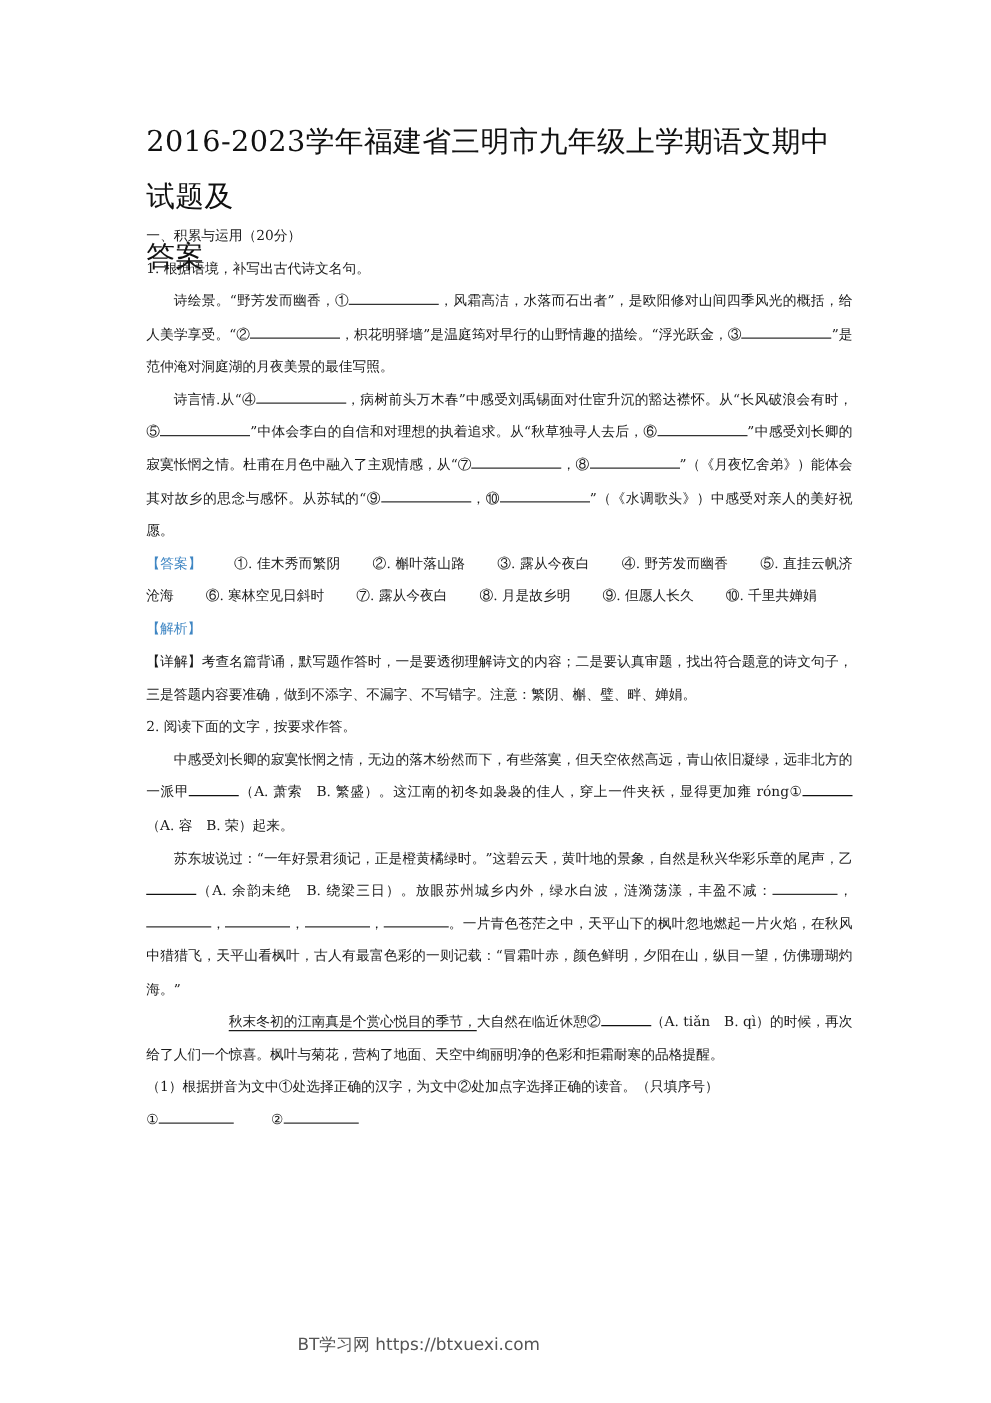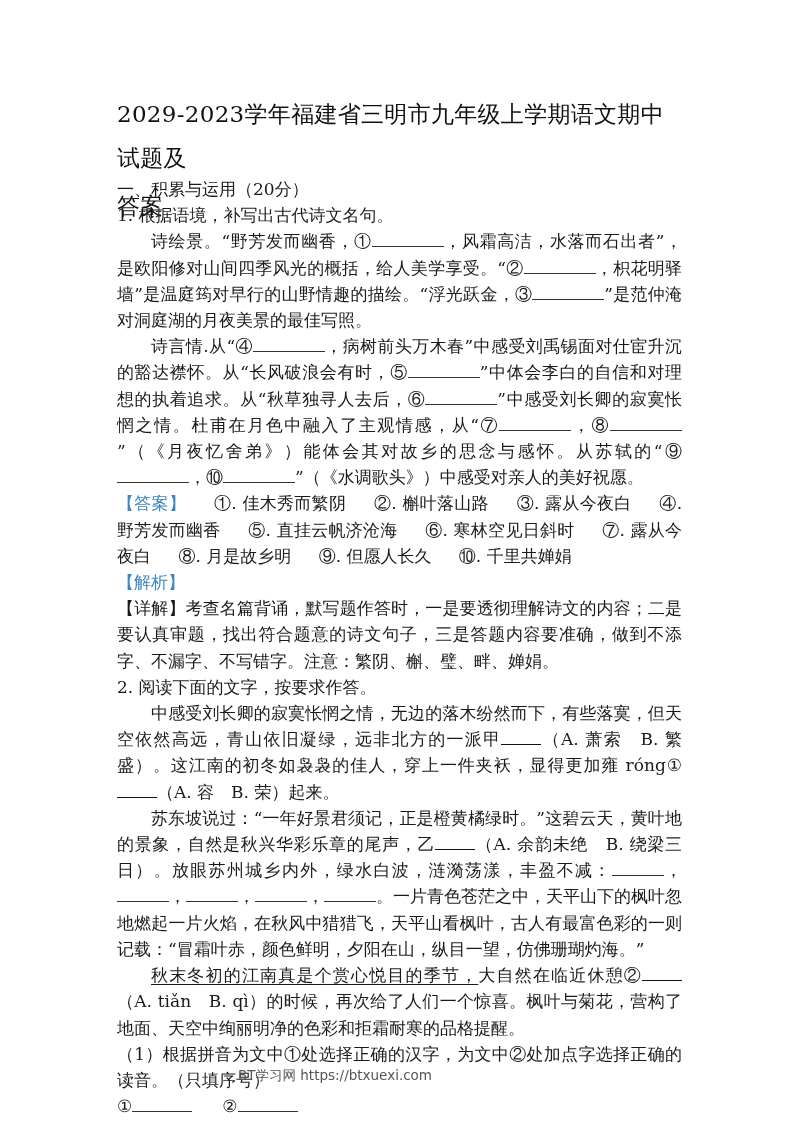--- a/index.html
+++ b/index.html
@@ -11,46 +11,46 @@
     .page { position: absolute; left: 0; top: 0; width: 793px; height: 1122px; }
     .title {
       position: absolute; left: 117px; width: 570px;
       font-size: 23px; line-height: 44px; font-weight: normal;
       letter-spacing: 0.3px; color: #111;
     }
     .title .l1 { display: block; }
     .title .l2 { display: block; margin-top: 4px; }
     .content {
       position: absolute; left: 117px; top: 176px; width: 565px;
-      font-size: 17px; line-height: 26.2px;
+      font-size: 11px; line-height: 26.2px;
     }
     .p { margin: 0; text-align: justify; }
     .indent { text-indent: 2em; }
     .blank { display: inline-block; border-bottom: 1px solid #333; vertical-align: baseline; height: 1px; }
     .blank.w70 { width: 72px; }
     .blank.w40 { width: 40px; border-bottom: 1.6px solid #111; }
     .blank.w55 { width: 52px; }
     .blank.w62 { width: 60px; }
     .tag { color: #3f86c3; margin-top: 32px; }
-    .under { text-decoration: underline; text-underline-offset: 3px; }
+    .under { text-decoration: underline; text-underline-offset: 3px; margin-left: 44px; }
     .ans-item { margin-right: 0; }
     .footer {
       position: absolute; left: 0; top: 1067px; width: 670px; text-align: center;
       font-family: "DejaVu Sans", "Liberation Sans", sans-serif;
       font-size: 13.5px; color: #555;
     }
     .gap { display: inline-block; width: 22px; }
   </style>
 </head>
 <body>
 
 <div class="page">
 
   <h1 class="title" style="top:92px; margin:0;">
-    <span class="l1">2029-2023学年福建省三明市九年级上学期语文期中试题及</span>
+    <span class="l1">2016-2023学年福建省三明市九年级上学期语文期中试题及</span>
     <span class="l2">答案</span>
   </h1>
 
   <div class="content">
 
     <p class="p">一、积累与运用（20分）</p>
 
     <p class="p">1. 根据语境，补写出古代诗文名句。</p>
 
     <p class="p indent">

